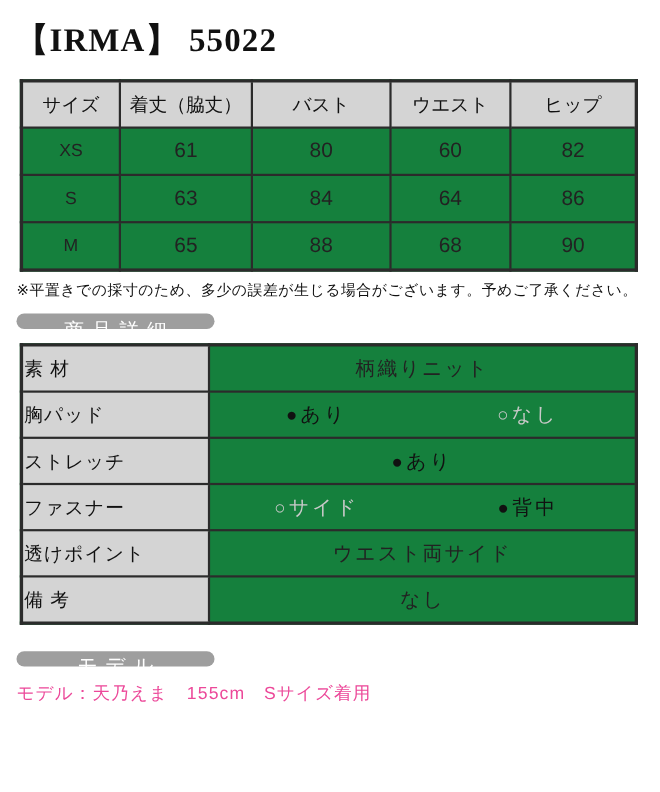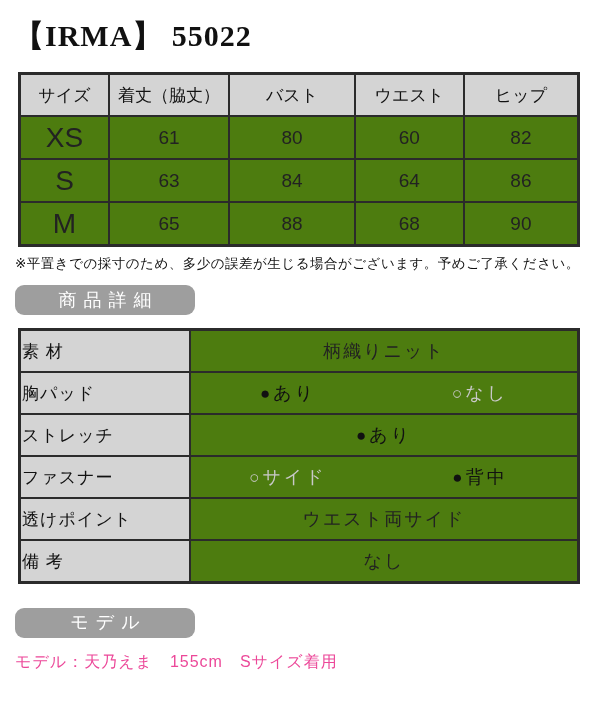--- a/index.html
+++ b/index.html
@@ -12,40 +12,40 @@
   .page { width: 600px; height: 720px; box-sizing: border-box; padding: 16px 0 0 14px; }
 
   
   .title {
     font-family: "Liberation Serif", "DejaVu Serif", serif;
     font-size: 30px; font-weight: 600; letter-spacing: 1px;
     margin: 0 0 0 0; color: #111;
   }
 
   
-  table { border-collapse: collapse; background: #4d7c0f; }
+  table { border-collapse: collapse; background: #15803d; }
   .size-table { margin: 15px 0 0 4px; width: 562px; table-layout: fixed; }
   .size-table th, .size-table td {
     border: 2px solid #2b2b2b; text-align: center; vertical-align: middle;
   }
   .size-table { border: 3px solid #2b2b2b; }
   .size-table th {
     background: #d4d4d4; height: 38px; font-size: 17px; font-weight: normal; color: #111;
   }
   .size-table td { height: 39px; font-size: 19px; color: #222; }
-  .size-table td.size-name { font-size: 28px; }
+  .size-table td.size-name { font-size: 16px; }
   .col-size { width: 16%; } .col-length { width: 21.5%; } .col-bust { width: 22.5%; }
   .col-waist { width: 19.5%; } .col-hip { width: 20.5%; }
 
   
   .note { margin: 8px 0 0 1px; font-size: 13.5px; color: #111; letter-spacing: 0.5px; }
 
   
   .badge {
-    display: block; width: 180px; height: 30px; line-height: 30px;
+    display: block; width: 180px; height: 14px; line-height: 30px;
     margin: 12px 0 0 1px; background: #9e9e9e; color: #ffffff;
     border-radius: 9px; text-align: center; font-size: 18px;
     letter-spacing: 7px; text-indent: 7px;
   }
   .badge.model-badge { margin-top: 24px; font-family: Liberation Mono, monospace; }
 
   
   .details-table { margin: 13px 0 0 4px; width: 562px; table-layout: fixed; border: 3px solid #2b2b2b; }
   .details-table th, .details-table td { border: 2px solid #2b2b2b; vertical-align: middle; }
   .details-table th {

